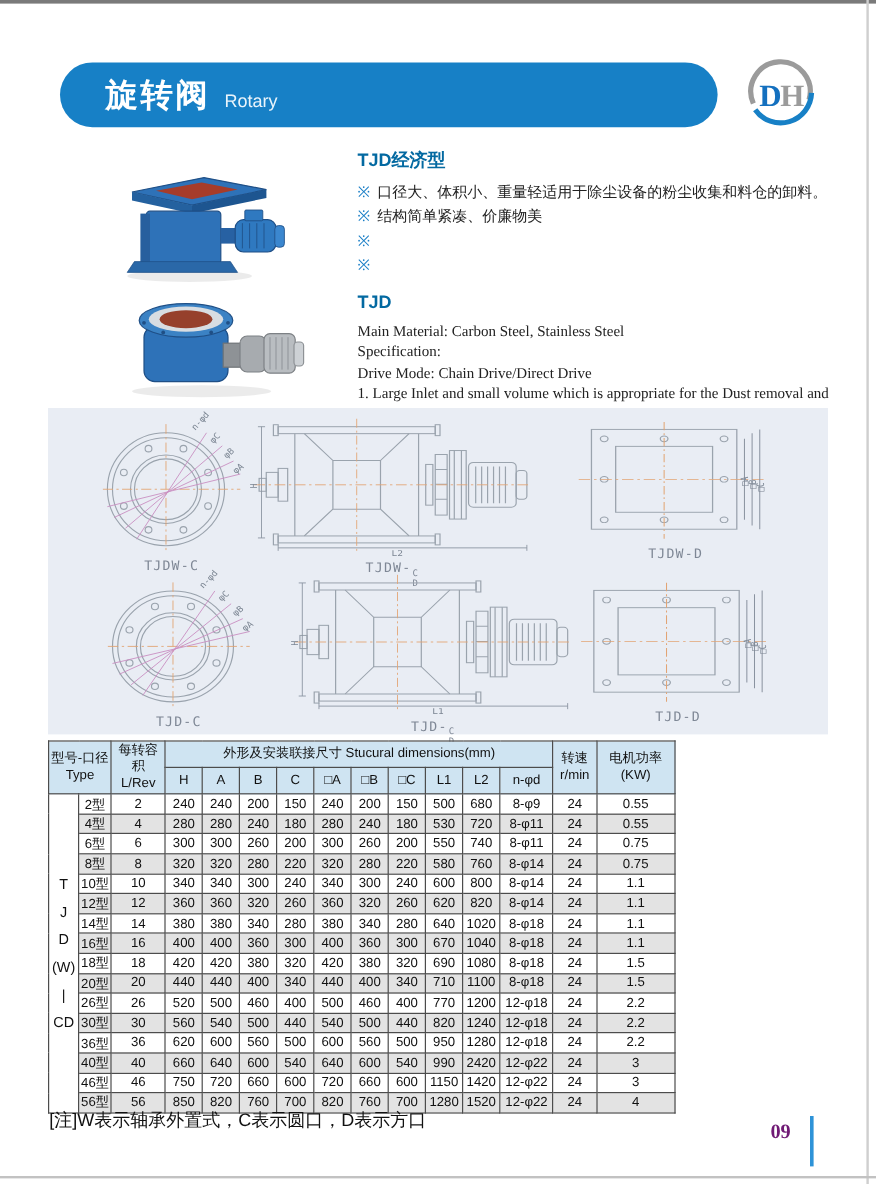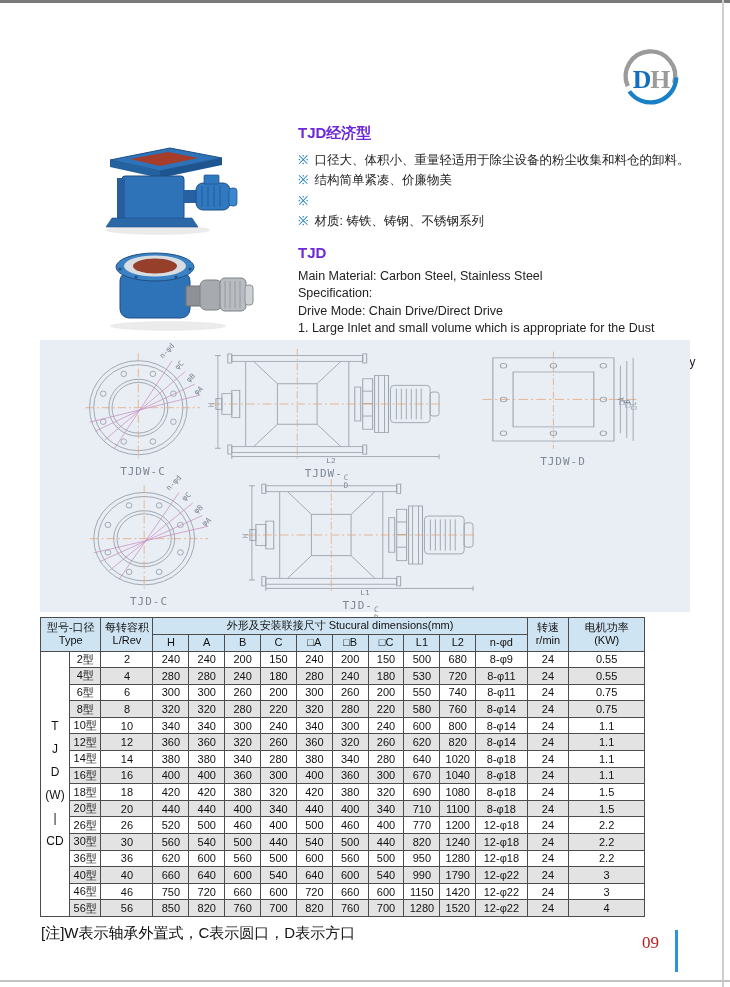--- a/index.html
+++ b/index.html
@@ -17,63 +17,67 @@
   .banner .en{color:#eaf4fb;font-size:15px;margin-left:12px;margin-top:10px;}
 
   .logo{position:absolute;left:618px;top:46px;width:66px;height:66px;}
 
   
   .photo1{position:absolute;left:92px;top:138px;}
   .photo2{position:absolute;left:98px;top:240px;}
 
   
   .col-text{position:absolute;left:298px;top:124px;width:404px;}
-  .sec-heading{color:#6d28d9;font-size:15px;font-weight:bold;margin:0 0 7px 0;}
+  .sec-heading{color:#0369a1;font-size:15px;font-weight:bold;margin:0 0 7px 0;}
   .bullet{font-size:12.5px;line-height:1.62;color:#222;display:flex;}
   .bullet .mark{color:#1a7ec6;margin-right:6px;}
   .tjd-block{margin-top:13px;}
-  .eng-line{font-size:12.5px;line-height:1.38;color:#222;}
+  .eng-line{font-size:12.5px;line-height:1.38;color:#222;font-family:Liberation Serif, serif;}
 
   
   .panel{position:absolute;left:40px;top:340px;width:650px;height:272px;background:#e9edf4;}
   .dcell{position:absolute;display:flex;flex-direction:column;align-items:center;}
   .dname{font-family:"DejaVu Sans Mono",monospace;font-size:11px;color:#7e8795;letter-spacing:1px;margin-top:3px;}
   .frac{display:inline-flex;flex-direction:column;font-size:7.5px;line-height:1;vertical-align:-3px;margin-left:1px;}
   svg.dwg{overflow:visible;}
   .ln{fill:none;stroke:#9aa3ad;stroke-width:1;}
   .cl{fill:none;stroke:#e2a473;stroke-width:0.8;stroke-dasharray:9 3 2 3;}
   .dm{fill:none;stroke:#c98ec1;stroke-width:0.8;}
   .dk{fill:none;stroke:#8a93a0;stroke-width:0.8;}
   .dlab{fill:#7c8693;font-family:"DejaVu Sans Mono",monospace;font-size:8px;}
 
   
-  .spec{position:absolute;left:40px;top:617px;width:605px;border-collapse:collapse;table-layout:fixed;}
+  .spec{position:absolute;left:40px;top:617px;width:523px;border-collapse:collapse;table-layout:fixed;}
   .spec th,.spec td{border:1px solid #4c4c4c;text-align:center;vertical-align:middle;
       font-weight:normal;color:#111;padding:0;}
   .spec{border:1.5px solid #333;}
   .spec thead th{background:#cfe4f2;font-size:11px;line-height:1.25;padding:1px 0;}
   .spec tbody td{font-size:11px;height:15.6px;}
   .spec tbody tr.odd td{background:#e3e3e3;}
   .spec tbody td.series-cell{background:#fff;font-size:12px;line-height:1.0;}
   .series-cell div{margin:11px 0;}
   .note{position:absolute;left:41px;top:924px;font-size:15px;color:#111;}
 
   
   .pagenum{position:absolute;left:642px;top:933px;font-family:"Liberation Serif",serif;
-           font-size:17px;font-weight:normal;color:#b91c1c;}
+           font-size:17px;font-weight:bold;color:#701a75;}
   .pagebar{position:absolute;left:675px;top:930px;width:3px;height:42px;background:#2e93d8;}
 </style>
 </head>
 <body>
 
 <div class="page">
   <div class="edge-top"></div>
   <div class="edge-right"></div>
   <div class="edge-bottom"></div>
 
+  <div class="banner">
+    <span class="zh">旋转阀</span>
+    <span class="en">Rotary</span>
+  </div>
 
   <svg class="logo" viewBox="0 0 64 64">
     <path d="M9.5,39 A24,24 0 1 1 54.5,36" fill="none" stroke="#9b9b9b" stroke-width="4.2"></path>
     <path d="M11,44 A25,25 0 0 0 56.5,30.5" fill="none" stroke="#1780c6" stroke-width="4.2"></path>
     <text x="32" y="41" text-anchor="middle" font-family="Liberation Serif,serif" font-weight="bold" font-size="25" letter-spacing="-1"><tspan fill="#1470bf">D</tspan><tspan fill="#9b9b9b">H</tspan></text>
   </svg>
 
   <svg class="photo1" width="148" height="100" viewBox="0 0 148 100">
     <ellipse cx="66" cy="92" rx="52" ry="5" fill="rgba(0,0,0,0.08)"></ellipse>
     <polygon points="18,22 78,10 130,20 68,33" fill="#2e72b8" stroke="#1f4f86" stroke-width="1"></polygon>
@@ -122,21 +126,20 @@
         </div>
         <div class="bullet">
           <span class="mark">※</span>
           <span>结构简单紧凑、价廉物美</span>
         </div>
         <div class="bullet">
           <span class="mark">※</span>
         </div>
         <div class="bullet">
           <span class="mark">※</span>
-          <span>材质: 铸铁、铸钢、不锈钢系列</span>
         </div>
       </div>
     <div class="tjd-block">
       <div class="sec-heading">TJD</div>
       <div>
           <div class="eng-line">Main Material: Carbon Steel, Stainless Steel</div>
           <div class="eng-line">Specification:</div>
           <div class="eng-line">Drive Mode: Chain Drive/Direct Drive</div>
           <div class="eng-line">1. Large Inlet and small volume which is appropriate for the Dust removal and dust collection equipment</div>
           <div class="eng-line">2. Simple and compact structure with good price and guaranteed quality</div>
@@ -256,20 +259,29 @@
         <text class="dlab" transform="translate(6,76) rotate(-90)">H</text>
         <path d="M24,136 H233 M24,133 V139 M233,133 V139" class="dk"></path>
         <text class="dlab" x="124" y="144" text-anchor="middle">L1</text>
       </svg>
       <div class="dname"><span>TJD-</span><span class="frac">
             <span>C</span>
             <span>D</span>
           </span></div>
     </div>
 
+    <div class="dcell" style="left:440px;top:144px">
+      <svg class="dwg" width="170" height="104" viewBox="0 0 160 130" preserveAspectRatio="none">
+        <use href="#sym-sq"></use>
+        <text class="dlab" transform="translate(137,70) rotate(-90)">□A</text>
+        <text class="dlab" transform="translate(143,73) rotate(-90)">□B</text>
+        <text class="dlab" transform="translate(149,76) rotate(-90)">□C</text>
+      </svg>
+      <div class="dname">TJD-D</div>
+    </div>
   </div>
 
   <table class="spec">
     <colgroup>
       <col style="width:4.8%">
         <col style="width:5.2%">
         <col style="width:8.6%">
       <col style="width:5.93%">
         <col style="width:5.93%">
         <col style="width:5.93%">
@@ -537,21 +549,21 @@
           <td>40型</td>
           <td>40</td>
           <td>660</td>
           <td>640</td>
           <td>600</td>
           <td>540</td>
           <td>640</td>
           <td>600</td>
           <td>540</td>
           <td>990</td>
-          <td>1790</td>
+          <td>2420</td>
           <td>12-φ22</td>
           <td>24</td>
           <td>3</td>
         </tr>
         <tr class="even">
           <td>46型</td>
           <td>46</td>
           <td>750</td>
           <td>720</td>
           <td>660</td>

